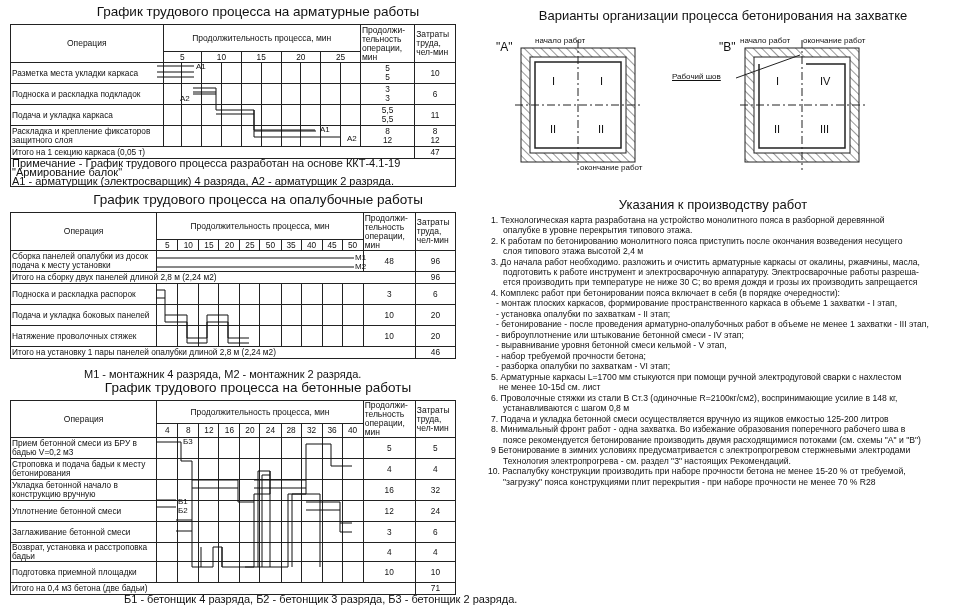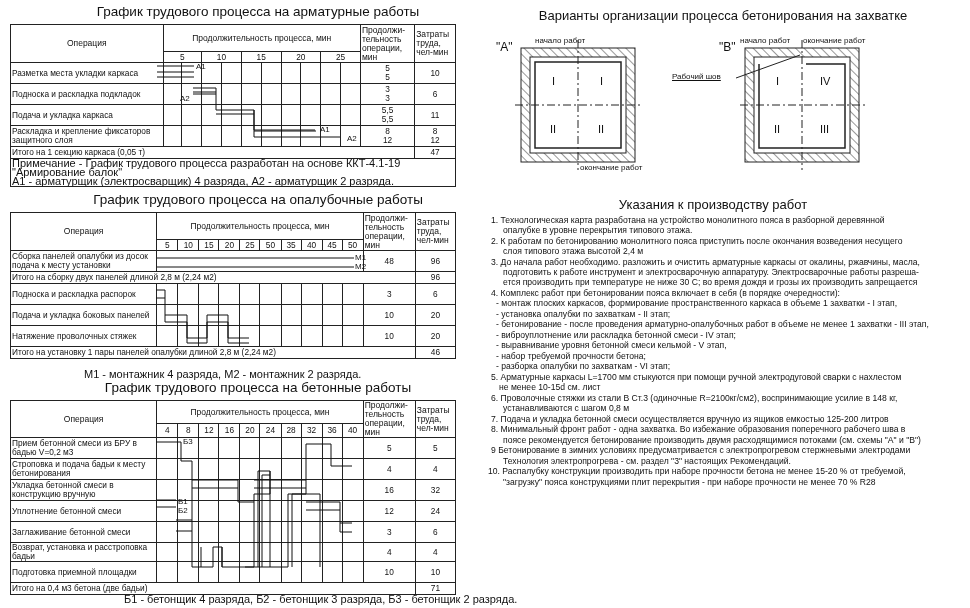--- a/index.html
+++ b/index.html
@@ -308,21 +308,21 @@
         <td></td>
         <td></td>
         <td></td>
         <td></td>
         <td></td>
         <td></td>
     <td class="c">4</td>
     <td class="c">4</td>
   </tr>
   <tr style="height:21px">
-    <td>Укладка бетонной смеси в конструкцию вручную</td>
+    <td>Укладка бетонной начало в конструкцию вручную</td>
     <td></td>
         <td></td>
         <td></td>
         <td></td>
         <td></td>
         <td></td>
         <td></td>
         <td></td>
         <td></td>
         <td></td>
@@ -460,21 +460,21 @@
   <div class="it" style="left:475px;top:225px">опалубке в уровне перекрытия типового этажа.</div>
   <div class="it" style="left:463px;top:236px">2. К работам по бетонированию монолитного пояса приступить после окончания возведения несущего</div>
   <div class="it" style="left:475px;top:246px">слоя типового этажа высотой 2,4 м</div>
   <div class="it" style="left:463px;top:257px">3. До начала работ необходимо. разложить и очистить арматурные каркасы от окалины, ржавчины, масла,</div>
   <div class="it" style="left:475px;top:267px">подготовить к работе инструмент и электросварочную аппаратуру. Электросварочные работы разреша-</div>
   <div class="it" style="left:475px;top:277px">ется производить при температуре не ниже 30 С; во время дождя и грозы их производить запрещается</div>
   <div class="it" style="left:463px;top:288px">4. Комплекс работ при бетонировании пояса включает в себя (в порядке очередности):</div>
   <div class="it" style="left:468px;top:298px">- монтаж плоских каркасов, формирование пространственного каркаса в объеме 1 захватки - I этап,</div>
   <div class="it" style="left:468px;top:309px">- установка опалубки по захваткам - II этап;</div>
   <div class="it" style="left:468px;top:319px">- бетонирование - после проведения арматурно-опалубочных работ в объеме не менее 1 захватки - III этап,</div>
-  <div class="it" style="left:468px;top:330px">- виброуплотнение или раскладка бетонной смеси - IV этап;</div>
+  <div class="it" style="left:468px;top:330px">- виброуплотнение или штыкование бетонной смеси - IV этап;</div>
   <div class="it" style="left:468px;top:340px">- выравнивание уровня бетонной смеси кельмой - V этап,</div>
   <div class="it" style="left:468px;top:351px">- набор требуемой прочности бетона;</div>
   <div class="it" style="left:468px;top:361px">- разборка опалубки по захваткам - VI этап;</div>
   <div class="it" style="left:463px;top:372px">5. Арматурные каркасы L=1700 мм стыкуются при помощи ручной электродуговой сварки с нахлестом</div>
   <div class="it" style="left:471px;top:382px">не менее 10-15d см. лист</div>
   <div class="it" style="left:463px;top:393px">6. Проволочные стяжки из стали В Ст.3 (одиночные R=2100кг/см2), воспринимающие усилие в 148 кг,</div>
   <div class="it" style="left:475px;top:403px">устанавливаются с шагом 0,8 м</div>
   <div class="it" style="left:463px;top:414px">7. Подача и укладка бетонной смеси осуществляется вручную из ящиков емкостью 125-200 литров</div>
   <div class="it" style="left:463px;top:424px">8. Минимальный фронт работ - одна захватка. Во избежание образования поперечного рабочего шва в</div>
   <div class="it" style="left:475px;top:435px">поясе рекомендуется бетонирование производить двумя расходящимися потоками (см. схемы "А" и "В")</div>

